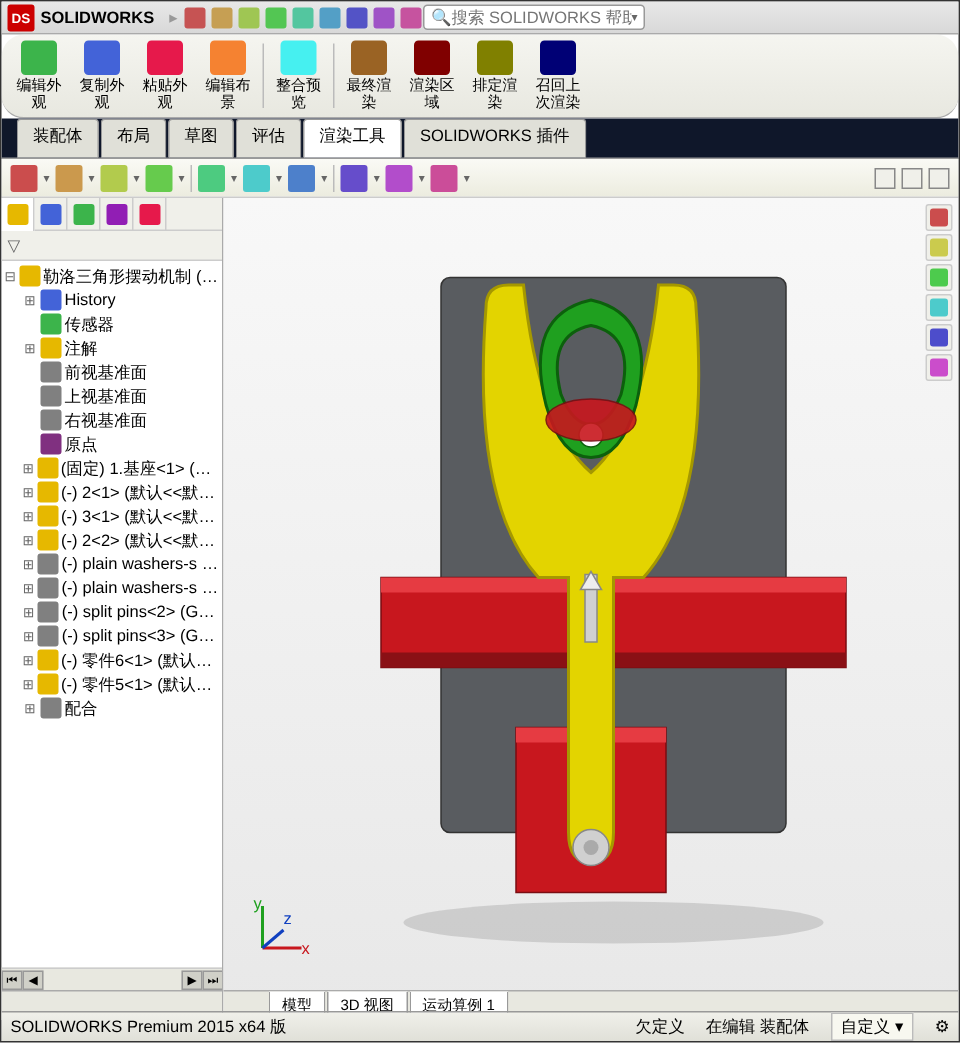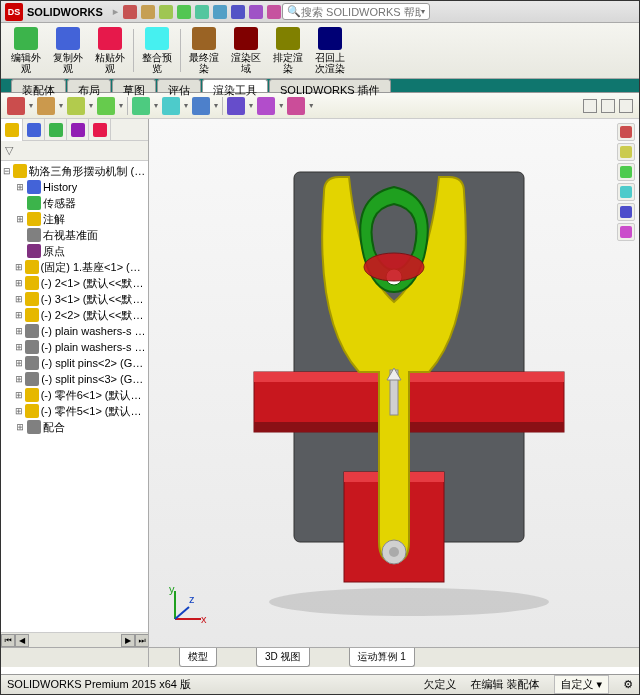--- a/index.html
+++ b/index.html
@@ -5,26 +5,26 @@
 * { margin:0; padding:0; box-sizing:border-box; font-family:"Microsoft YaHei",Arial,sans-serif; font-size:11px; }
 body { width:640px; height:695px; background:#fff; border:1px solid #333; overflow:hidden; position:relative; }
 .title-bar { height:22px; background:linear-gradient(#e8e8e8,#d8d8d8); display:flex; align-items:center; padding:0 4px; border-bottom:1px solid #aaa; }
 .app-logo { width:18px; height:18px; background:#c00; border-radius:2px; color:#fff; font-weight:bold; text-align:center; line-height:18px; font-size:9px; margin-right:4px; }
 .app-name { font-weight:bold; margin-right:6px; }
 .qat { display:flex; gap:2px; align-items:center; }
 .qat-btn { width:16px; height:16px; display:flex; align-items:center; justify-content:center; color:#555; }
 .doc-title { margin-left:auto; margin-right:auto; color:#333; }
 .search-help { display:flex; align-items:center; border:1px solid #999; border-radius:3px; padding:1px 4px; background:#fff; }
 .search-help input { border:none; outline:none; width:120px; font-size:11px; }
-.ribbon { height:56px; background:linear-gradient(#f5f5f0,#e8e8e0); border-bottom:1px solid #aaa; display:flex; padding:2px 4px; }
+.ribbon { height:56px; background:linear-gradient(#f5f5f0,#e8e8e0); border-bottom:1px solid #aaa; display:flex; padding:2px 4px;border-radius:15px; }
 .ribbon-btn { display:flex; flex-direction:column; align-items:center; justify-content:center; padding:2px 6px; min-width:40px; }
 .ribbon-ico { width:24px; height:24px; border-radius:3px; margin-bottom:2px; }
 .ribbon-lbl { font-size:10px; line-height:11px; text-align:center; }
 .ribbon-sep { width:1px; background:#bbb; margin:4px 2px; }
-.tabs { height:14px; background:#0f766e; display:flex; border-bottom:1px solid #999; padding-left:10px; }
+.tabs { height:27px; background:#0f172a; display:flex; border-bottom:1px solid #999; padding-left:10px; }
 .tab { padding:3px 10px; border:1px solid #999; border-bottom:none; background:#e0e0d8; margin-right:1px; border-radius:3px 3px 0 0; font-size:11px; }
 .tab.active { background:#fff; }
 .toolbar-row { height:26px; background:linear-gradient(#fafaf5,#ececdf); border-bottom:1px solid #ccc; display:flex; align-items:center; padding:0 6px; gap:6px; }
 .tb-ico { width:18px; height:18px; border-radius:2px; }
 .tb-sep { width:1px; height:18px; background:#bbb; }
 .panel-ctl { margin-left:auto; display:flex; gap:4px; }
 .content { display:flex; height:548px; }
 .tree-panel { width:148px; background:#fff; border-right:1px solid #aaa; overflow:hidden; position:relative; }
 .tree-tabs { height:22px; display:flex; border-bottom:1px solid #ccc; background:#f0f0ea; }
 .tree-tab { width:22px; height:22px; display:flex; align-items:center; justify-content:center; border-right:1px solid #ccc; }
@@ -33,21 +33,21 @@
 .tree-head { height:20px; background:#f0f0ea; border-bottom:1px solid #ccc; display:flex; align-items:center; padding:0 4px; }
 .tree-body { padding:2px 0; }
 .tree-row { display:flex; align-items:center; height:16px; padding:0 2px; white-space:nowrap; overflow:hidden; }
 .tree-exp { width:10px; text-align:center; color:#666; font-size:9px; }
 .tree-ico { width:14px; height:14px; margin:0 2px; border-radius:2px; flex-shrink:0; }
 .tree-lbl { font-size:11px; overflow:hidden; text-overflow:ellipsis; }
 .viewport { flex:1; background:linear-gradient(#f8f8f8,#e8e8e8); position:relative; }
 .side-toolbar { position:absolute; right:2px; top:4px; width:20px; display:flex; flex-direction:column; gap:2px; }
 .side-btn { width:18px; height:18px; background:#f0f0ea; border:1px solid #ccc; border-radius:2px; display:flex; align-items:center; justify-content:center; }
 .triad { position:absolute; left:18px; bottom:40px; width:40px; height:40px; }
-.btabs { position:absolute; left:0; bottom:0; height:20px; background:#e8e8e0; border-top:1px solid #aaa; width:100%; display:flex; padding-left:30px;gap:38px; }
+.btabs { position:absolute; left:0; bottom:0; height:20px; background:#e8e8e0; border-top:1px solid #aaa; width:100%; display:flex; padding-left:30px; }
 .btab { padding:2px 8px; border:1px solid #999; border-top:none; background:#fff; border-radius:0 0 3px 3px; margin-right:1px; font-size:10px; }
 .hscroll { position:absolute; left:0; bottom:20px; height:15px; width:148px; background:#e8e8e0; border-top:1px solid #ccc; display:flex; align-items:center; }
 .scr-btn { width:14px; height:13px; background:#d0d0c8; border:1px solid #999; font-size:8px; text-align:center; line-height:11px; }
 .status { position:absolute; left:0; bottom:0; right:0; height:20px; background:linear-gradient(#f0f0ea,#e0e0d8); border-top:1px solid #999; display:flex; align-items:center; padding:0 6px; }
 .status-r { margin-left:auto; display:flex; gap:14px; align-items:center; font-size:11px; }
 .status-box { padding:1px 6px; border:1px solid #bbb; background:#f8f8f0; }
 .model-svg { position:absolute; left:50%; top:48%; transform:translate(-50%,-50%); }
 </style>
 </head>
 <body>
@@ -98,20 +98,24 @@
       <div class="ribbon-lbl">编辑外<br>观</div>
     </div>
     <div class="ribbon-btn">
       <div class="ribbon-ico" style="background:#4363d8"></div>
       <div class="ribbon-lbl">复制外<br>观</div>
     </div>
     <div class="ribbon-btn">
       <div class="ribbon-ico" style="background:#e6194b"></div>
       <div class="ribbon-lbl">粘贴外<br>观</div>
     </div>
+    <div class="ribbon-btn">
+      <div class="ribbon-ico" style="background:#f58231"></div>
+      <div class="ribbon-lbl">编辑布<br>景</div>
+    </div>
     <div class="ribbon-sep"></div>
     <div class="ribbon-btn">
       <div class="ribbon-ico" style="background:#46f0f0"></div>
       <div class="ribbon-lbl">整合预<br>览</div>
     </div>
     <div class="ribbon-sep"></div>
     <div class="ribbon-btn">
       <div class="ribbon-ico" style="background:#9a6324"></div>
       <div class="ribbon-lbl">最终渲<br>染</div>
     </div>
@@ -205,20 +209,30 @@
         </div>
         <div class="tree-row" style="padding-left: 14px;">
           <span class="tree-exp"></span>
           <div class="tree-ico" style="background:#3cb44b"></div>
           <span class="tree-lbl">传感器</span>
         </div>
         <div class="tree-row" style="padding-left: 14px;">
           <span class="tree-exp">⊞</span>
           <div class="tree-ico" style="background:#e6b800"></div>
           <span class="tree-lbl">注解</span>
+        </div>
+        <div class="tree-row" style="padding-left: 14px;">
+          <span class="tree-exp"></span>
+          <div class="tree-ico" style="background:#808080"></div>
+          <span class="tree-lbl">前视基准面</span>
+        </div>
+        <div class="tree-row" style="padding-left: 14px;">
+          <span class="tree-exp"></span>
+          <div class="tree-ico" style="background:#808080"></div>
+          <span class="tree-lbl">上视基准面</span>
         </div>
         <div class="tree-row" style="padding-left: 14px;">
           <span class="tree-exp"></span>
           <div class="tree-ico" style="background:#808080"></div>
           <span class="tree-lbl">右视基准面</span>
         </div>
         <div class="tree-row" style="padding-left: 14px;">
           <span class="tree-exp"></span>
           <div class="tree-ico" style="background:#803080"></div>
           <span class="tree-lbl">原点</span>

